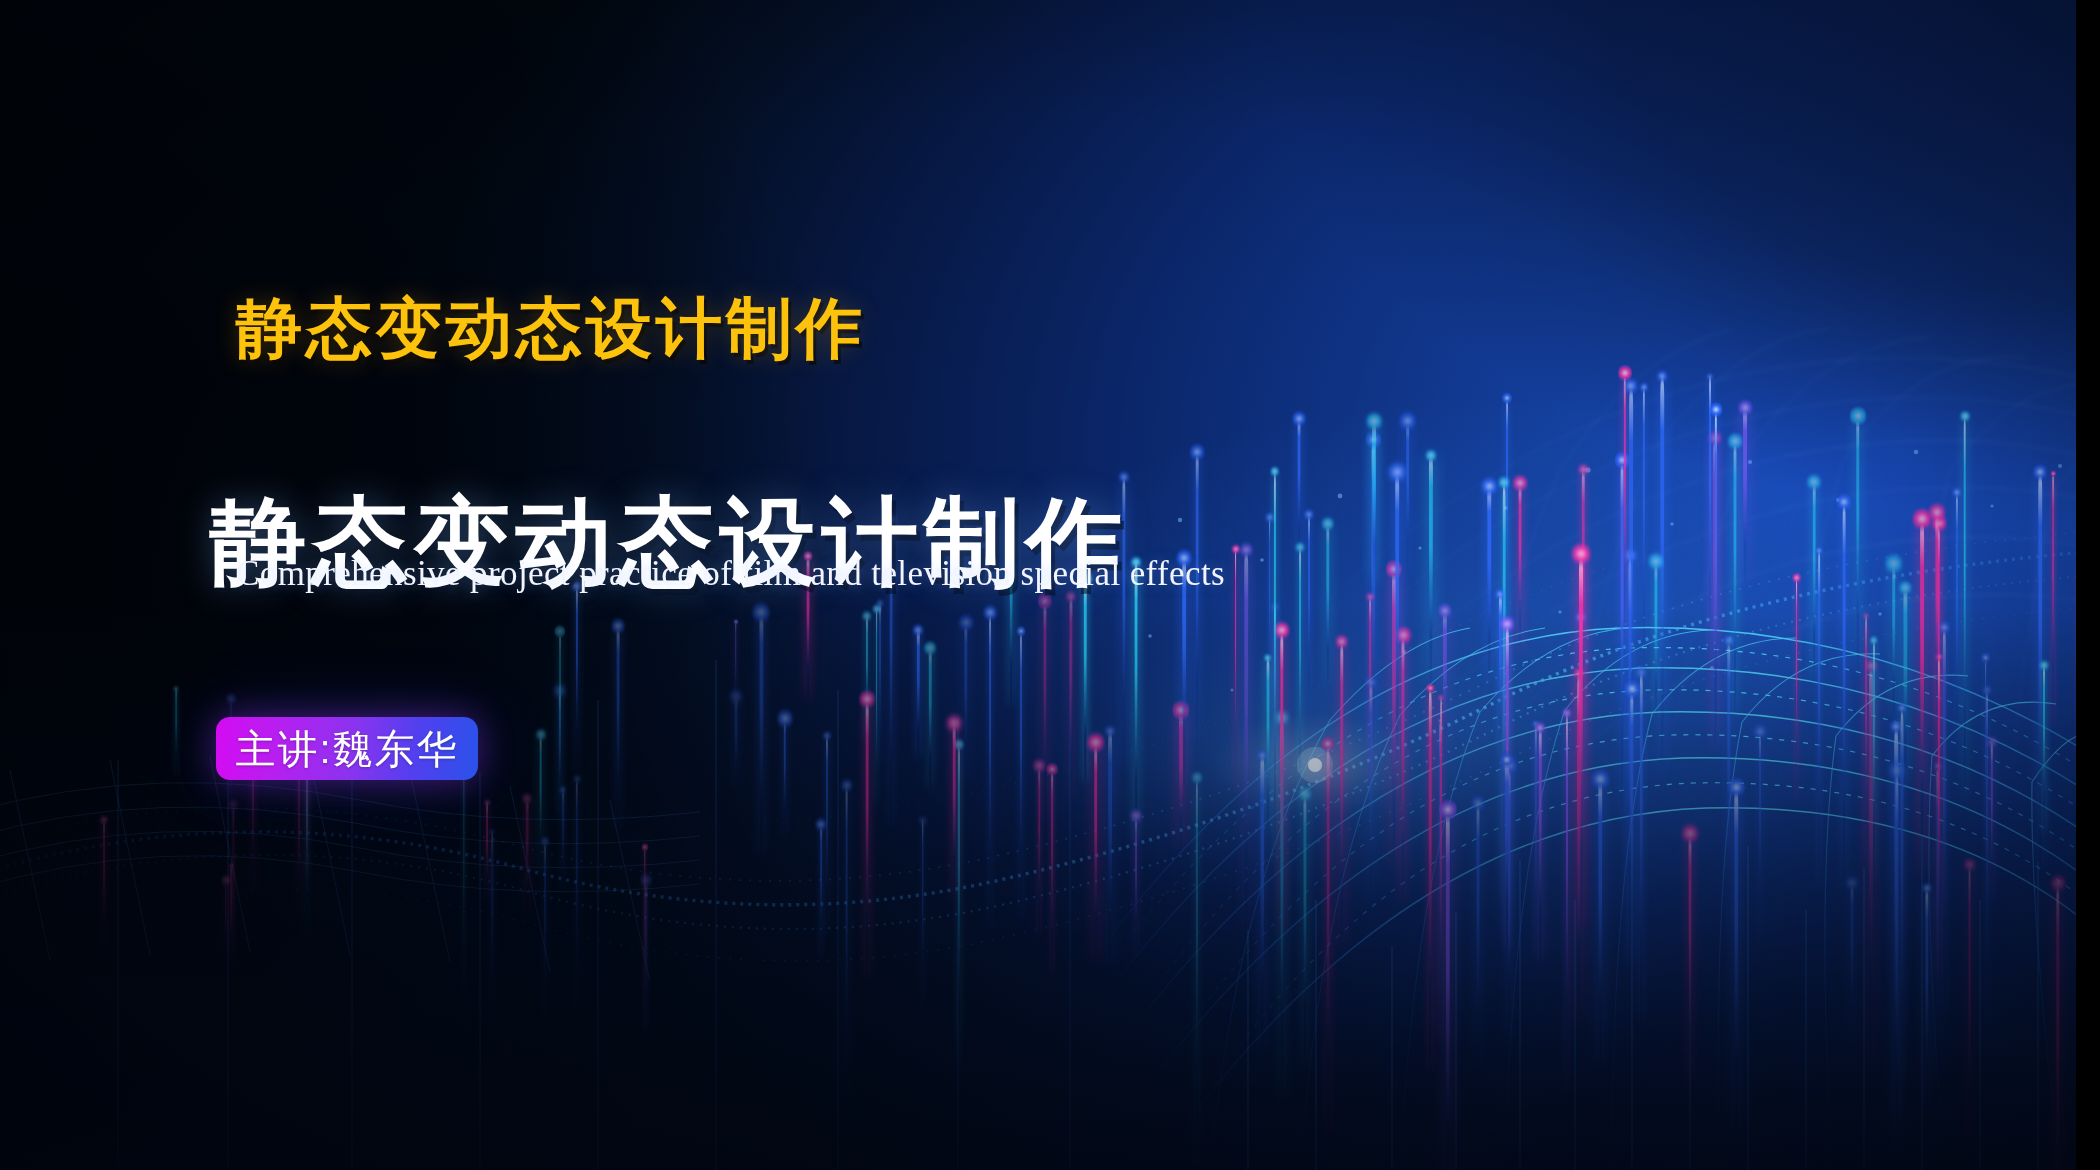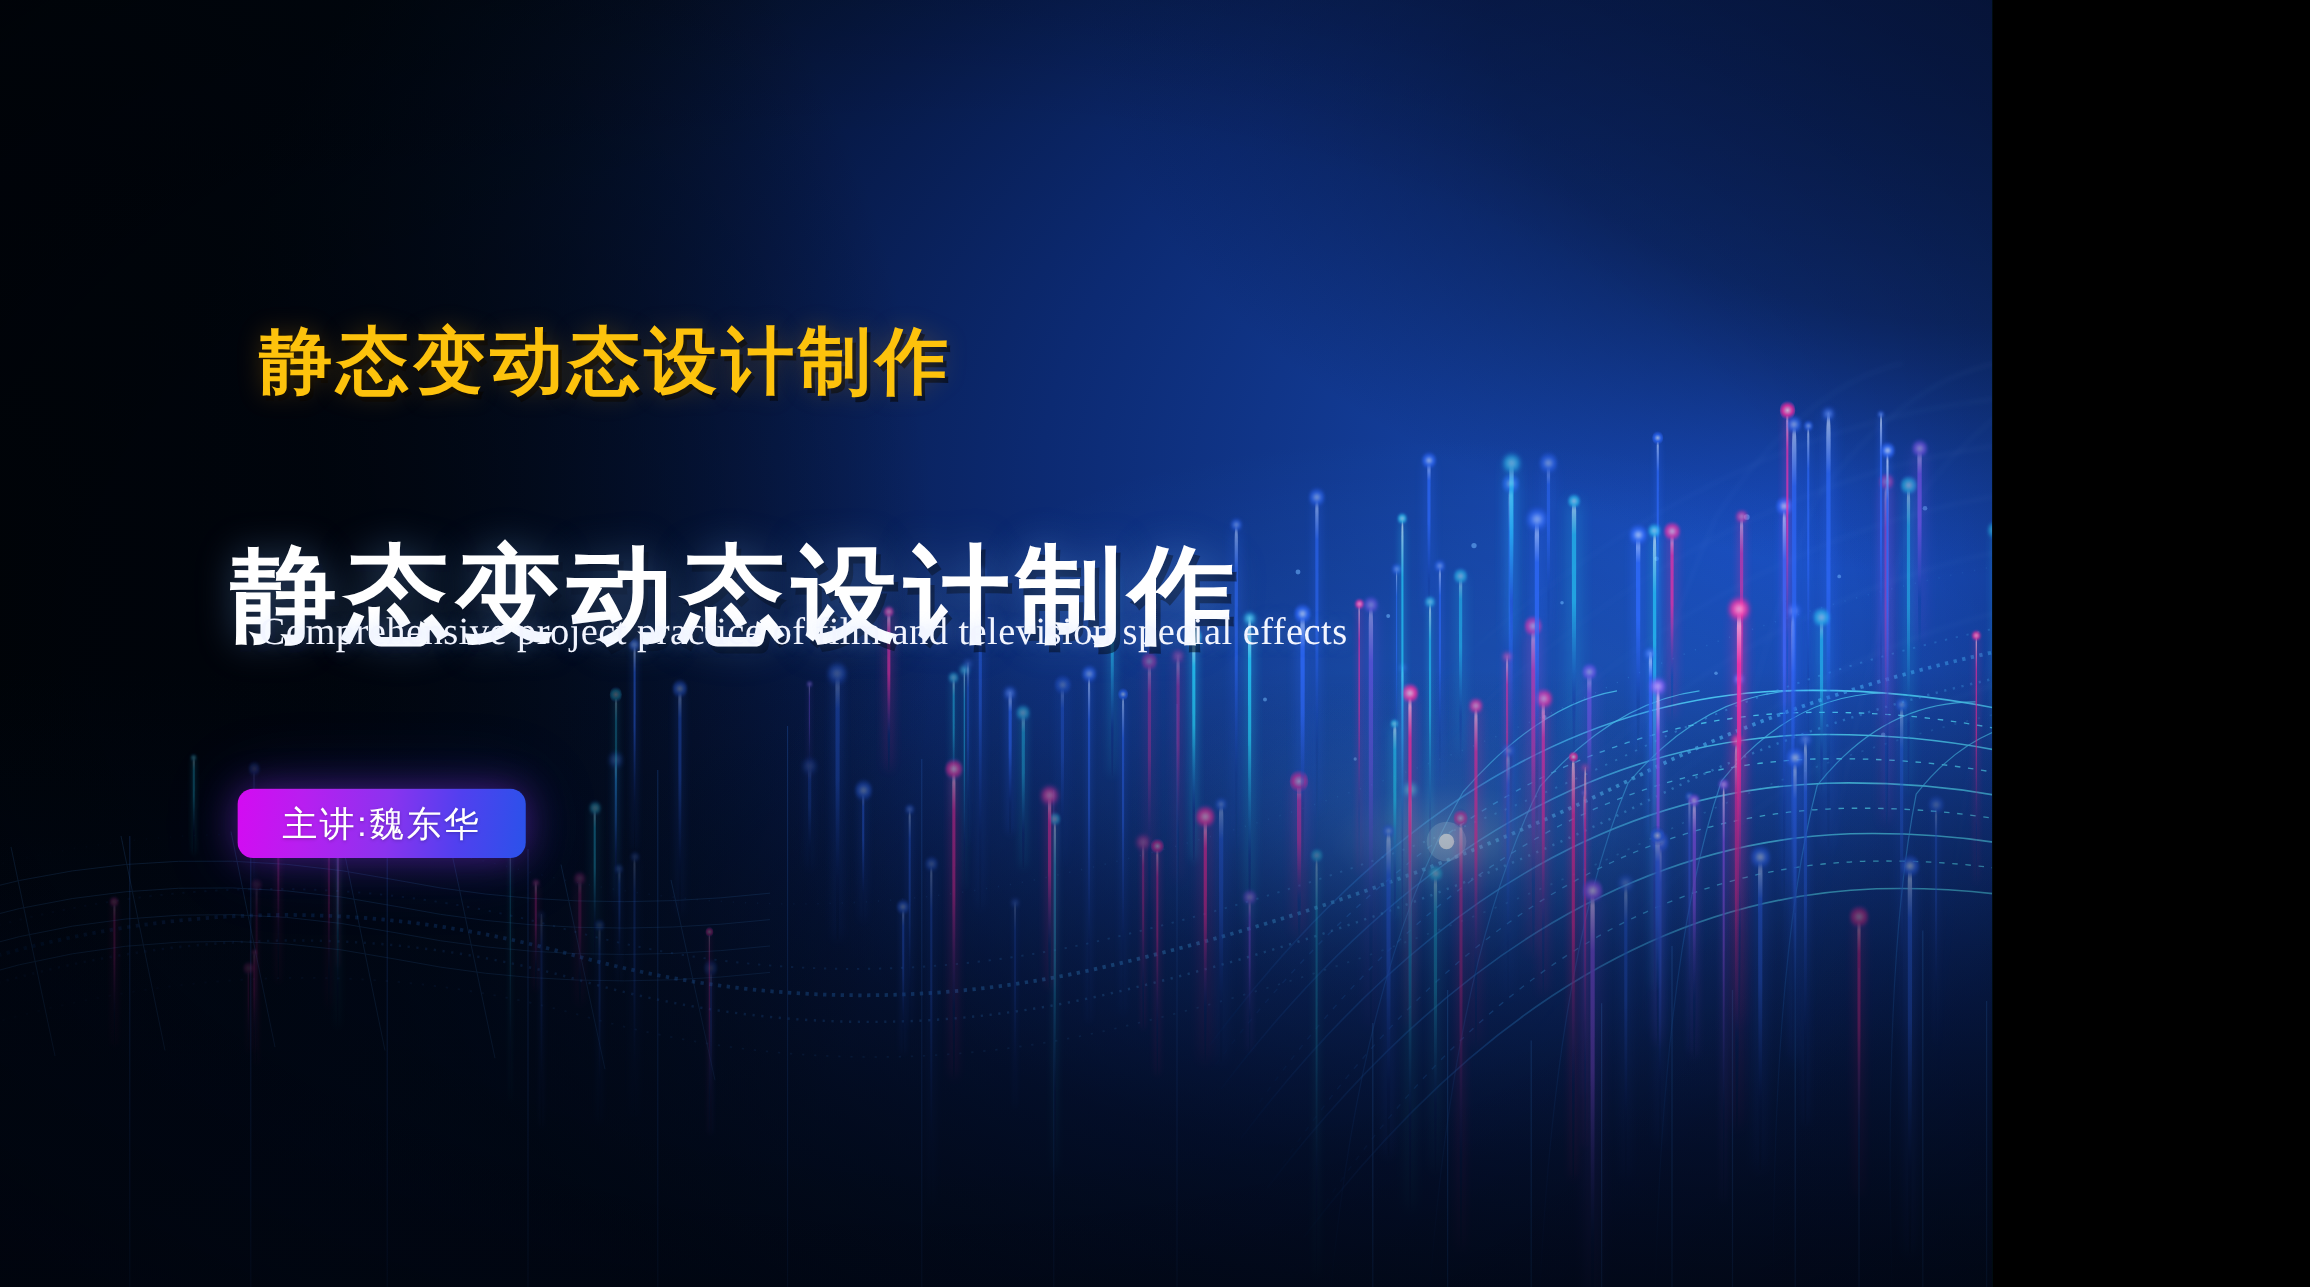--- a/index.html
+++ b/index.html
@@ -3,21 +3,21 @@
 <meta charset="utf-8">
 <title>Course Title Slide</title>
 <style>
   html, body {
     margin: 0;
     padding: 0;
     background: #000;
   }
   #slide {
     position: relative;
-    width: 1811px;
+    width: 2076px;
     height: 1170px;
     overflow: hidden;
     background: #0369a1;
     font-family: "Liberation Sans", "DejaVu Sans", sans-serif;
   }
 
   
   .bg-layer { position: absolute; inset: 0; }
 
   .bg-base {
@@ -122,21 +122,21 @@
     height: 63px;
     border-radius: 14px;
     background: linear-gradient(96deg, #d40bf2 0%, #b91ef0 22%, #8b33ef 52%, #5140ef 76%, #2a52ea 100%);
     box-shadow: 0 0 34px rgba(140,40,230,0.45), 0 0 70px rgba(60,80,240,0.22);
     display: flex;
     align-items: center;
     justify-content: center;
   }
   .badge-label {
     color: #ffffff;
-    font-size: 32px;
+    font-size: 40px;
     font-weight: 400;
     letter-spacing: 2px;
     line-height: 1;
     white-space: nowrap;
     text-shadow: 0 1px 3px rgba(0,0,0,0.25);
   }
 </style>
 </head>
 <body>
 

